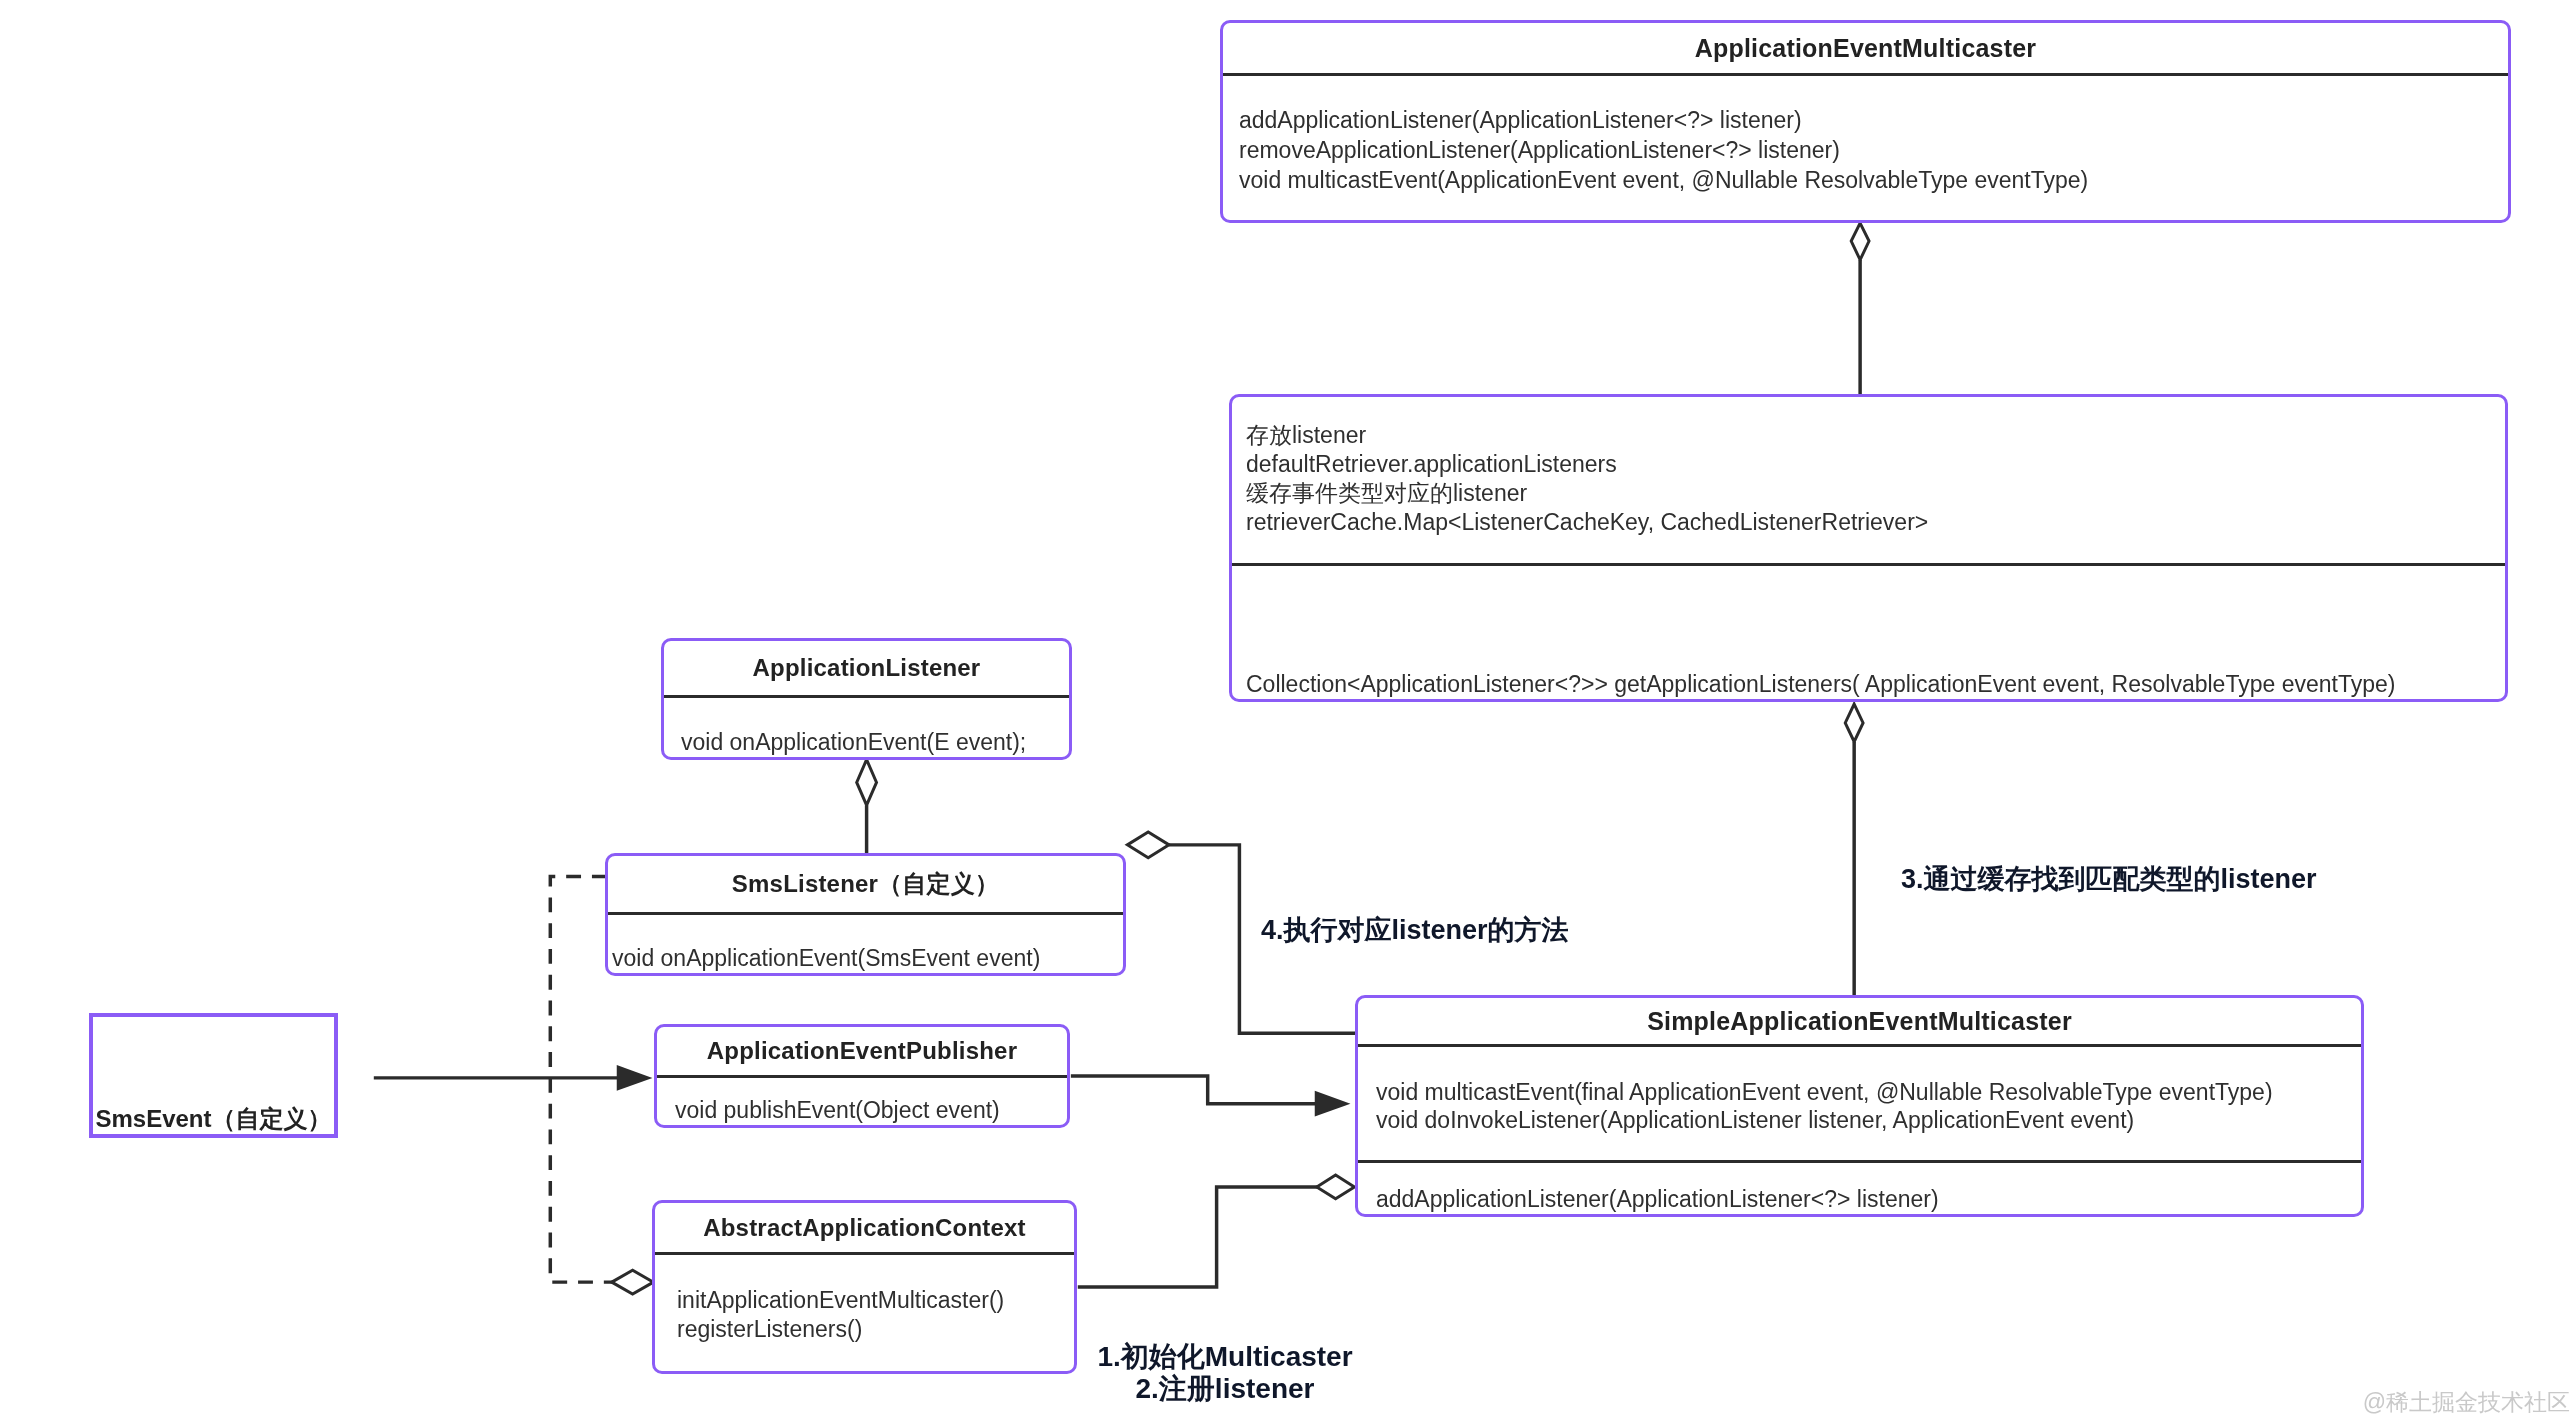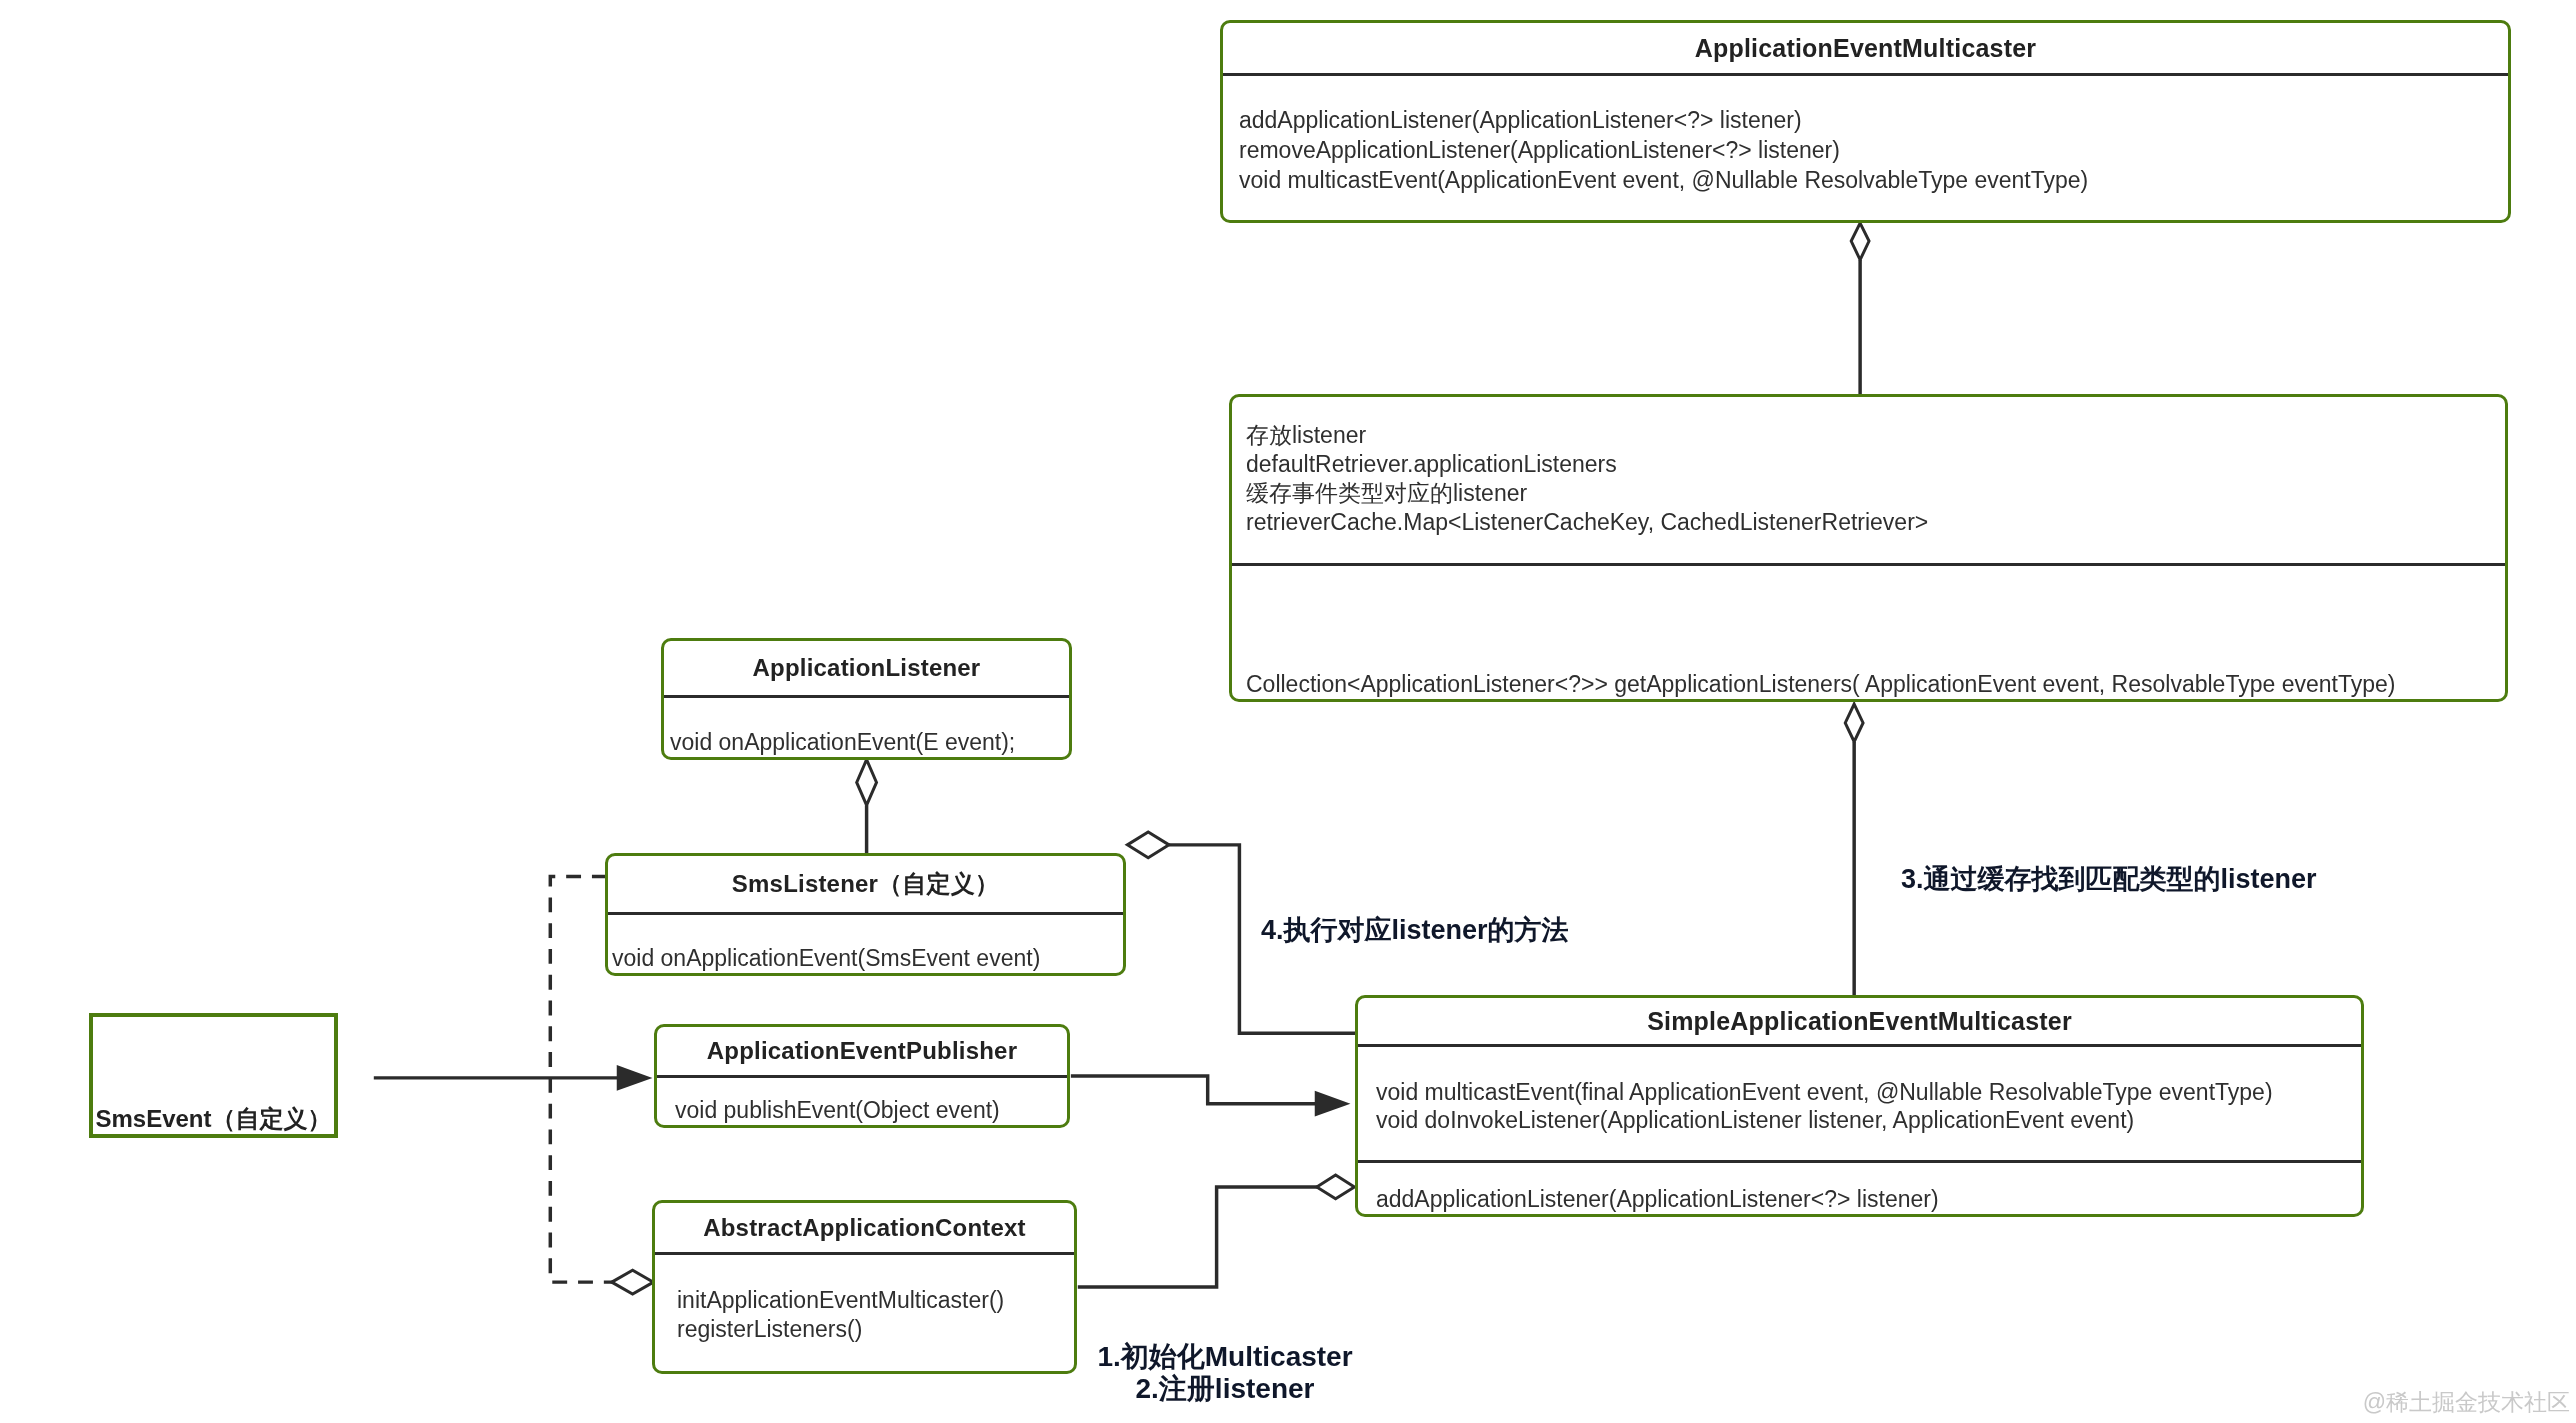--- a/index.html
+++ b/index.html
@@ -8,21 +8,21 @@
     font-family:"Liberation Sans","DejaVu Sans",sans-serif; color:#2f2f2f; overflow:hidden;
   }
   .wires { position:absolute; left:0; top:0; z-index:1; }
   .wire { stroke:#2b2b2b; stroke-width:3.5; fill:none; }
   .wire.dashed { stroke-dasharray:15 11; }
   .diamond { fill:#ffffff; stroke:#2b2b2b; stroke-width:3; }
   .arrowhead { fill:#2b2b2b; stroke:none; }
 
   .cls {
     position:absolute; z-index:2; box-sizing:border-box; background:#ffffff;
-    border:3px solid #4d7c0f; border-radius:10px; display:flex; flex-direction:column;
+    border:3px solid #8b5cf6; border-radius:10px; display:flex; flex-direction:column;
   }
   .cls.sharp { border-radius:0; border-width:4px; }
   .cls-title {
     box-sizing:border-box; flex:0 0 auto; display:flex; align-items:center; justify-content:center;
     border-bottom:3px solid #2b2b2b; font-weight:700; font-size:24px; color:#222; letter-spacing:0.2px;
   }
   .cls-title.big { font-size:25px; font-weight:600; }
   .sec { box-sizing:border-box; font-size:23px; line-height:30px; color:#2f2f2f; }
   .sec.vcenter { display:flex; flex-direction:column; justify-content:flex-end; }
   .sec.divided { border-bottom:3px solid #2b2b2b; }
@@ -80,21 +80,21 @@
       <div class="mline">缓存事件类型对应的listener</div>
       <div class="mline">retrieverCache.Map&lt;ListenerCacheKey, CachedListenerRetriever&gt;</div>
     </div>
     <div class="sec vcenter" style="flex:1 1 auto; padding-left:14px;">
       <div class="mline">Collection&lt;ApplicationListener&lt;?&gt;&gt; getApplicationListeners( ApplicationEvent event, ResolvableType eventType)</div>
     </div>
   </div>
 
   <div class="cls" style="left:661px; top:638px; width:411px; height:122px;">
     <div class="cls-title" style="height:57px;">ApplicationListener</div>
-    <div class="sec vcenter" style="flex:1 1 auto; padding-left:6px;">
+    <div class="sec vcenter" style="flex:1 1 auto; padding-left:17px;">
       <div class="mline">void onApplicationEvent(E event);</div>
     </div>
   </div>
 
   <div class="cls" style="left:605px; top:853px; width:521px; height:123px;">
     <div class="cls-title" style="height:59px;">SmsListener（自定义）</div>
     <div class="sec vcenter" style="flex:1 1 auto; padding-left:4px;">
       <div class="mline">void onApplicationEvent(SmsEvent event)</div>
     </div>
   </div>

